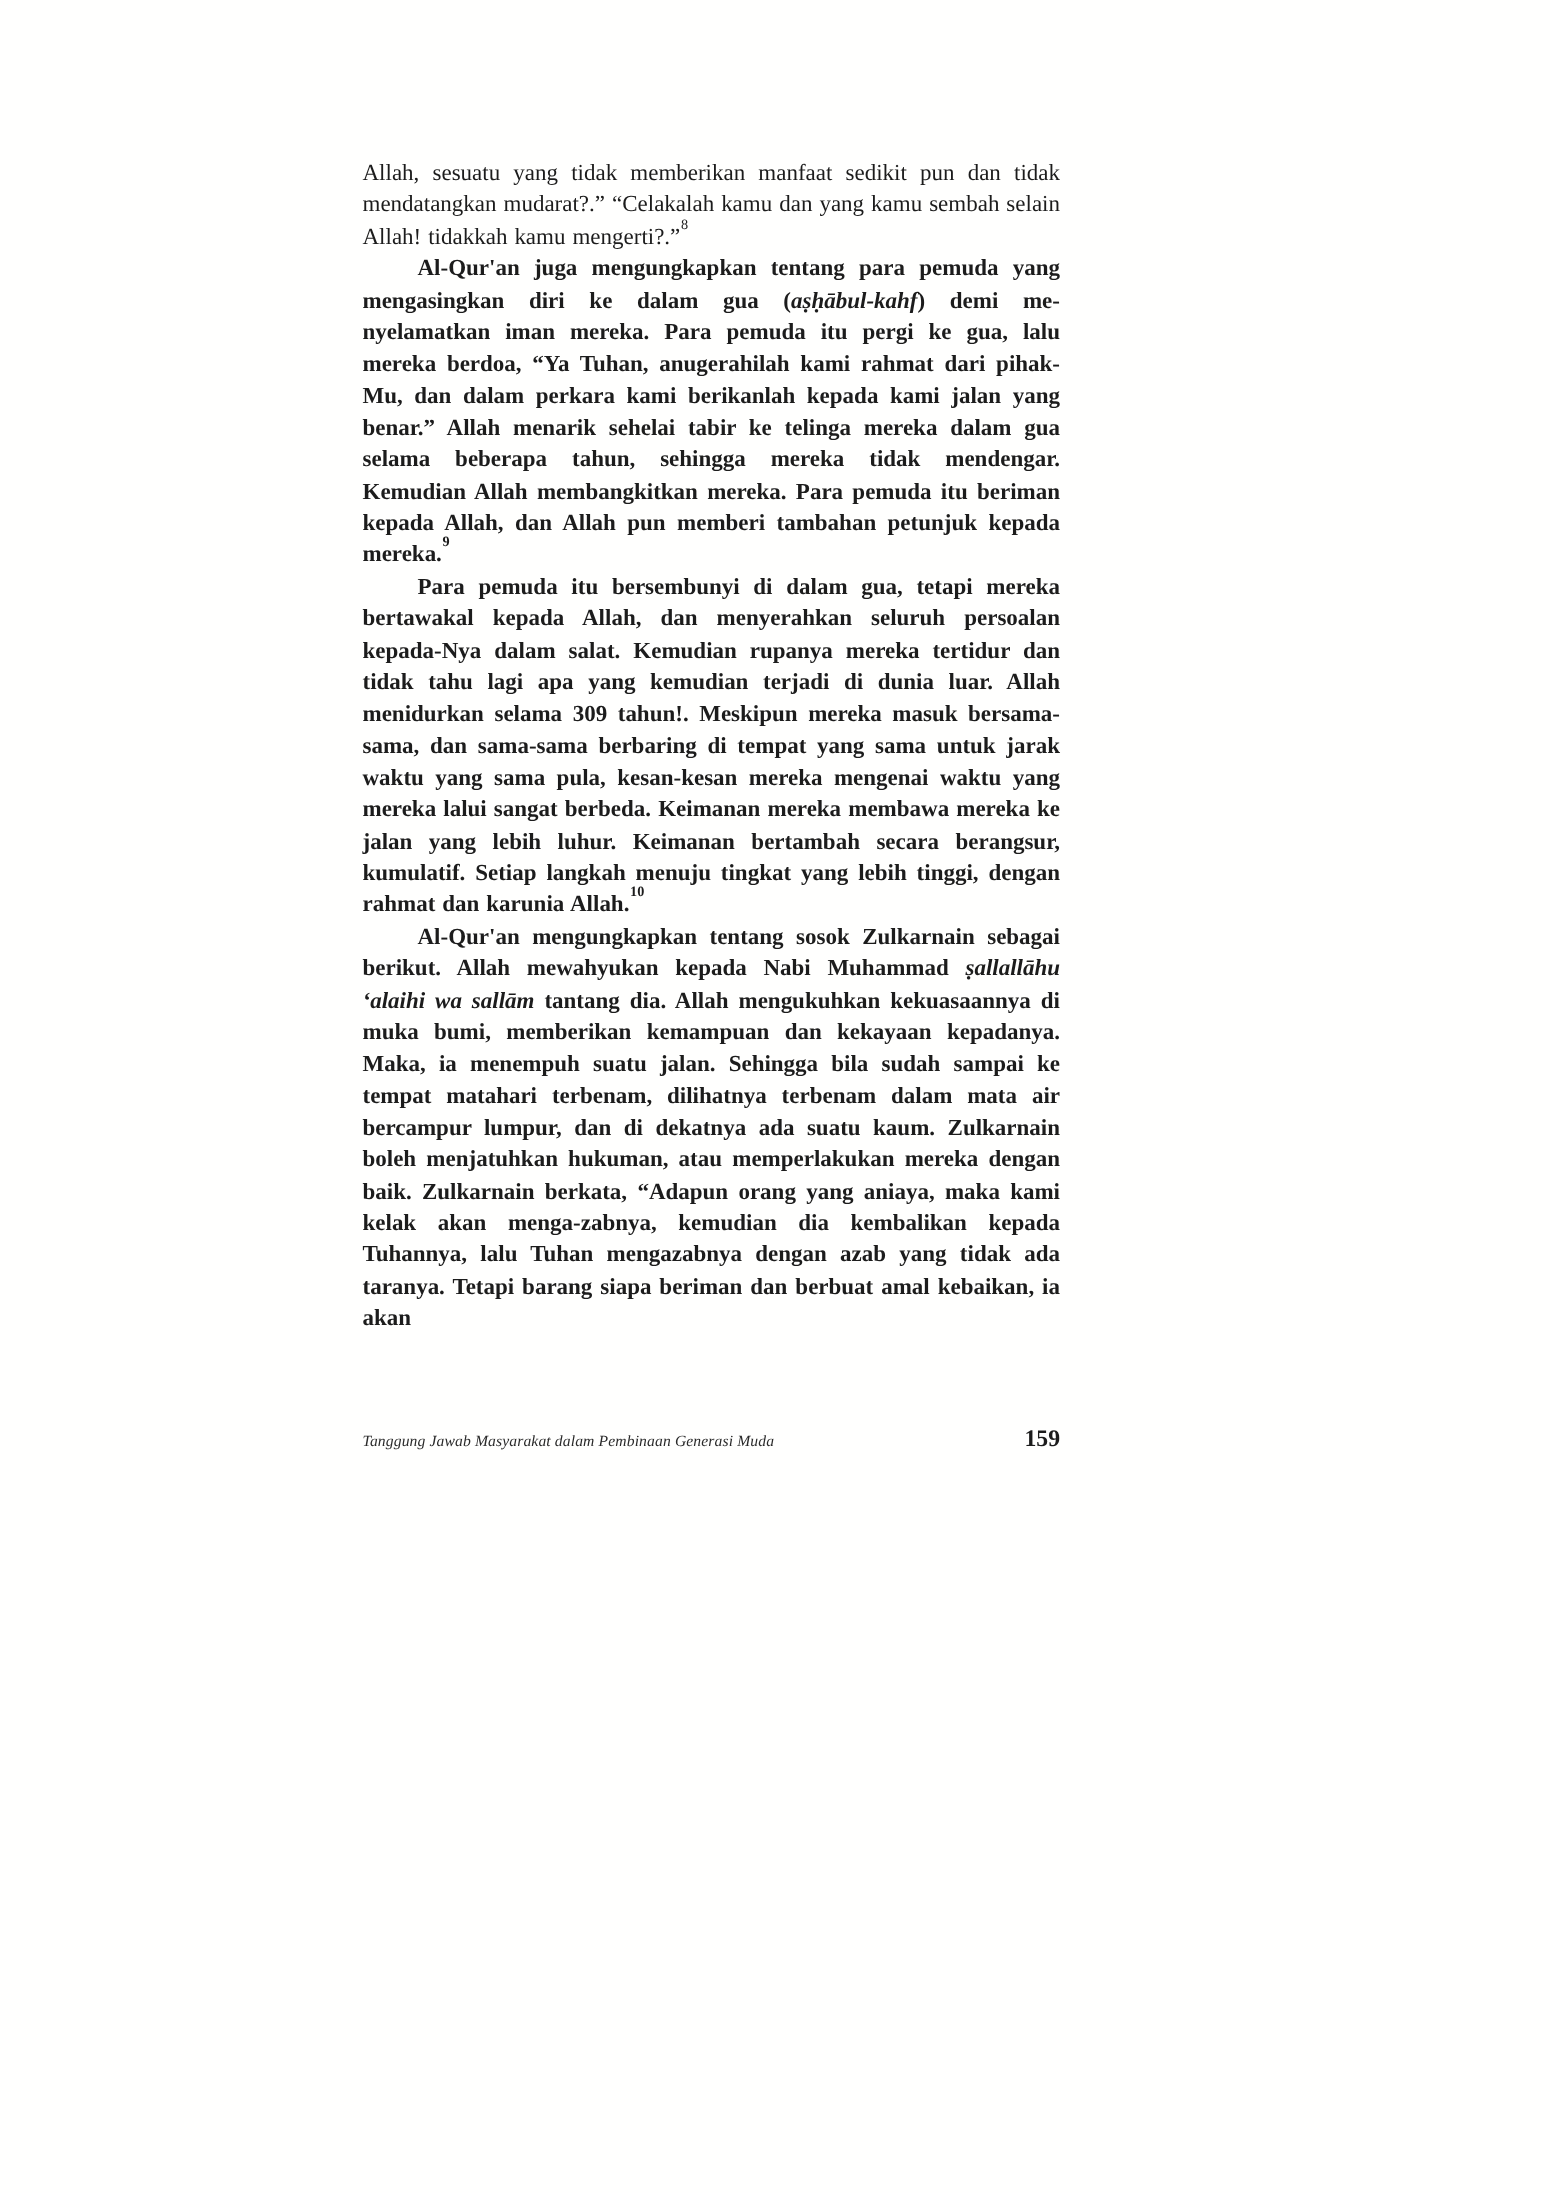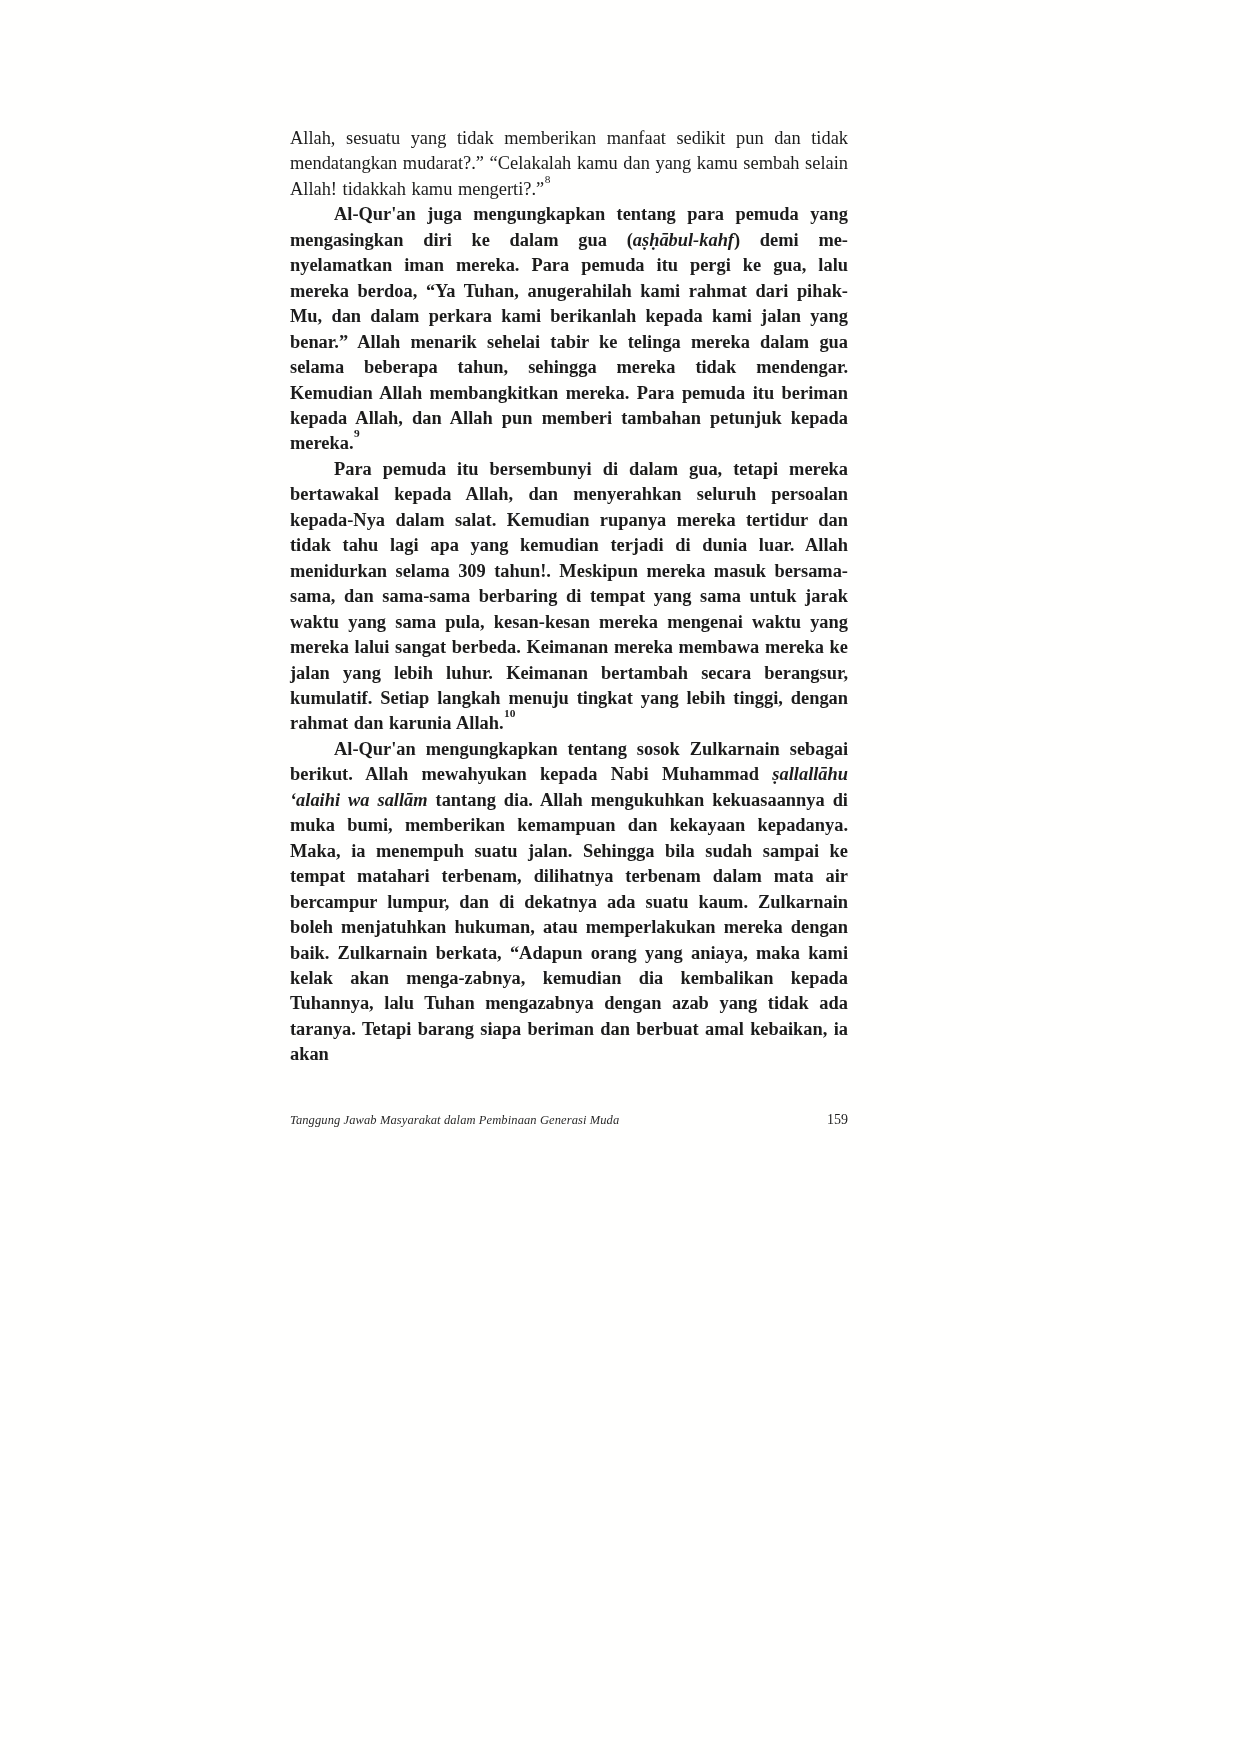--- a/index.html
+++ b/index.html
@@ -41,35 +41,36 @@
   .para sup {
     font-size: 0.62em;
     line-height: 0;
     position: relative;
     top: -0.45em;
     left: 0.05em;
   }
   .footer {
     position: absolute;
     left: 290px;
-    top: 1112px;
+    top: 1141px;
     width: 558px;
     display: flex;
     justify-content: space-between;
     align-items: baseline;
   }
   .footer .running-title {
     font-style: italic;
     font-size: 12.5px;
     color: #2a2a2a;
     letter-spacing: 0.1px;
   }
   .footer .page-number {
-    font-size: 14px;
+    font-size: 19px;
     color: #1c1c1c;
+    font-weight: bold;
   }
 </style>
 </head>
 <body>
 
 <div class="page">
 
   <div class="text-block" id="paragraphs">
 
   <p class="para"><span>Allah, sesuatu yang tidak memberikan manfaat sedikit pun dan tidak mendatangkan mudarat?.” “Celakalah kamu dan yang kamu sembah selain Allah! tidakkah kamu mengerti?.”</span><sup>8</sup></p>

